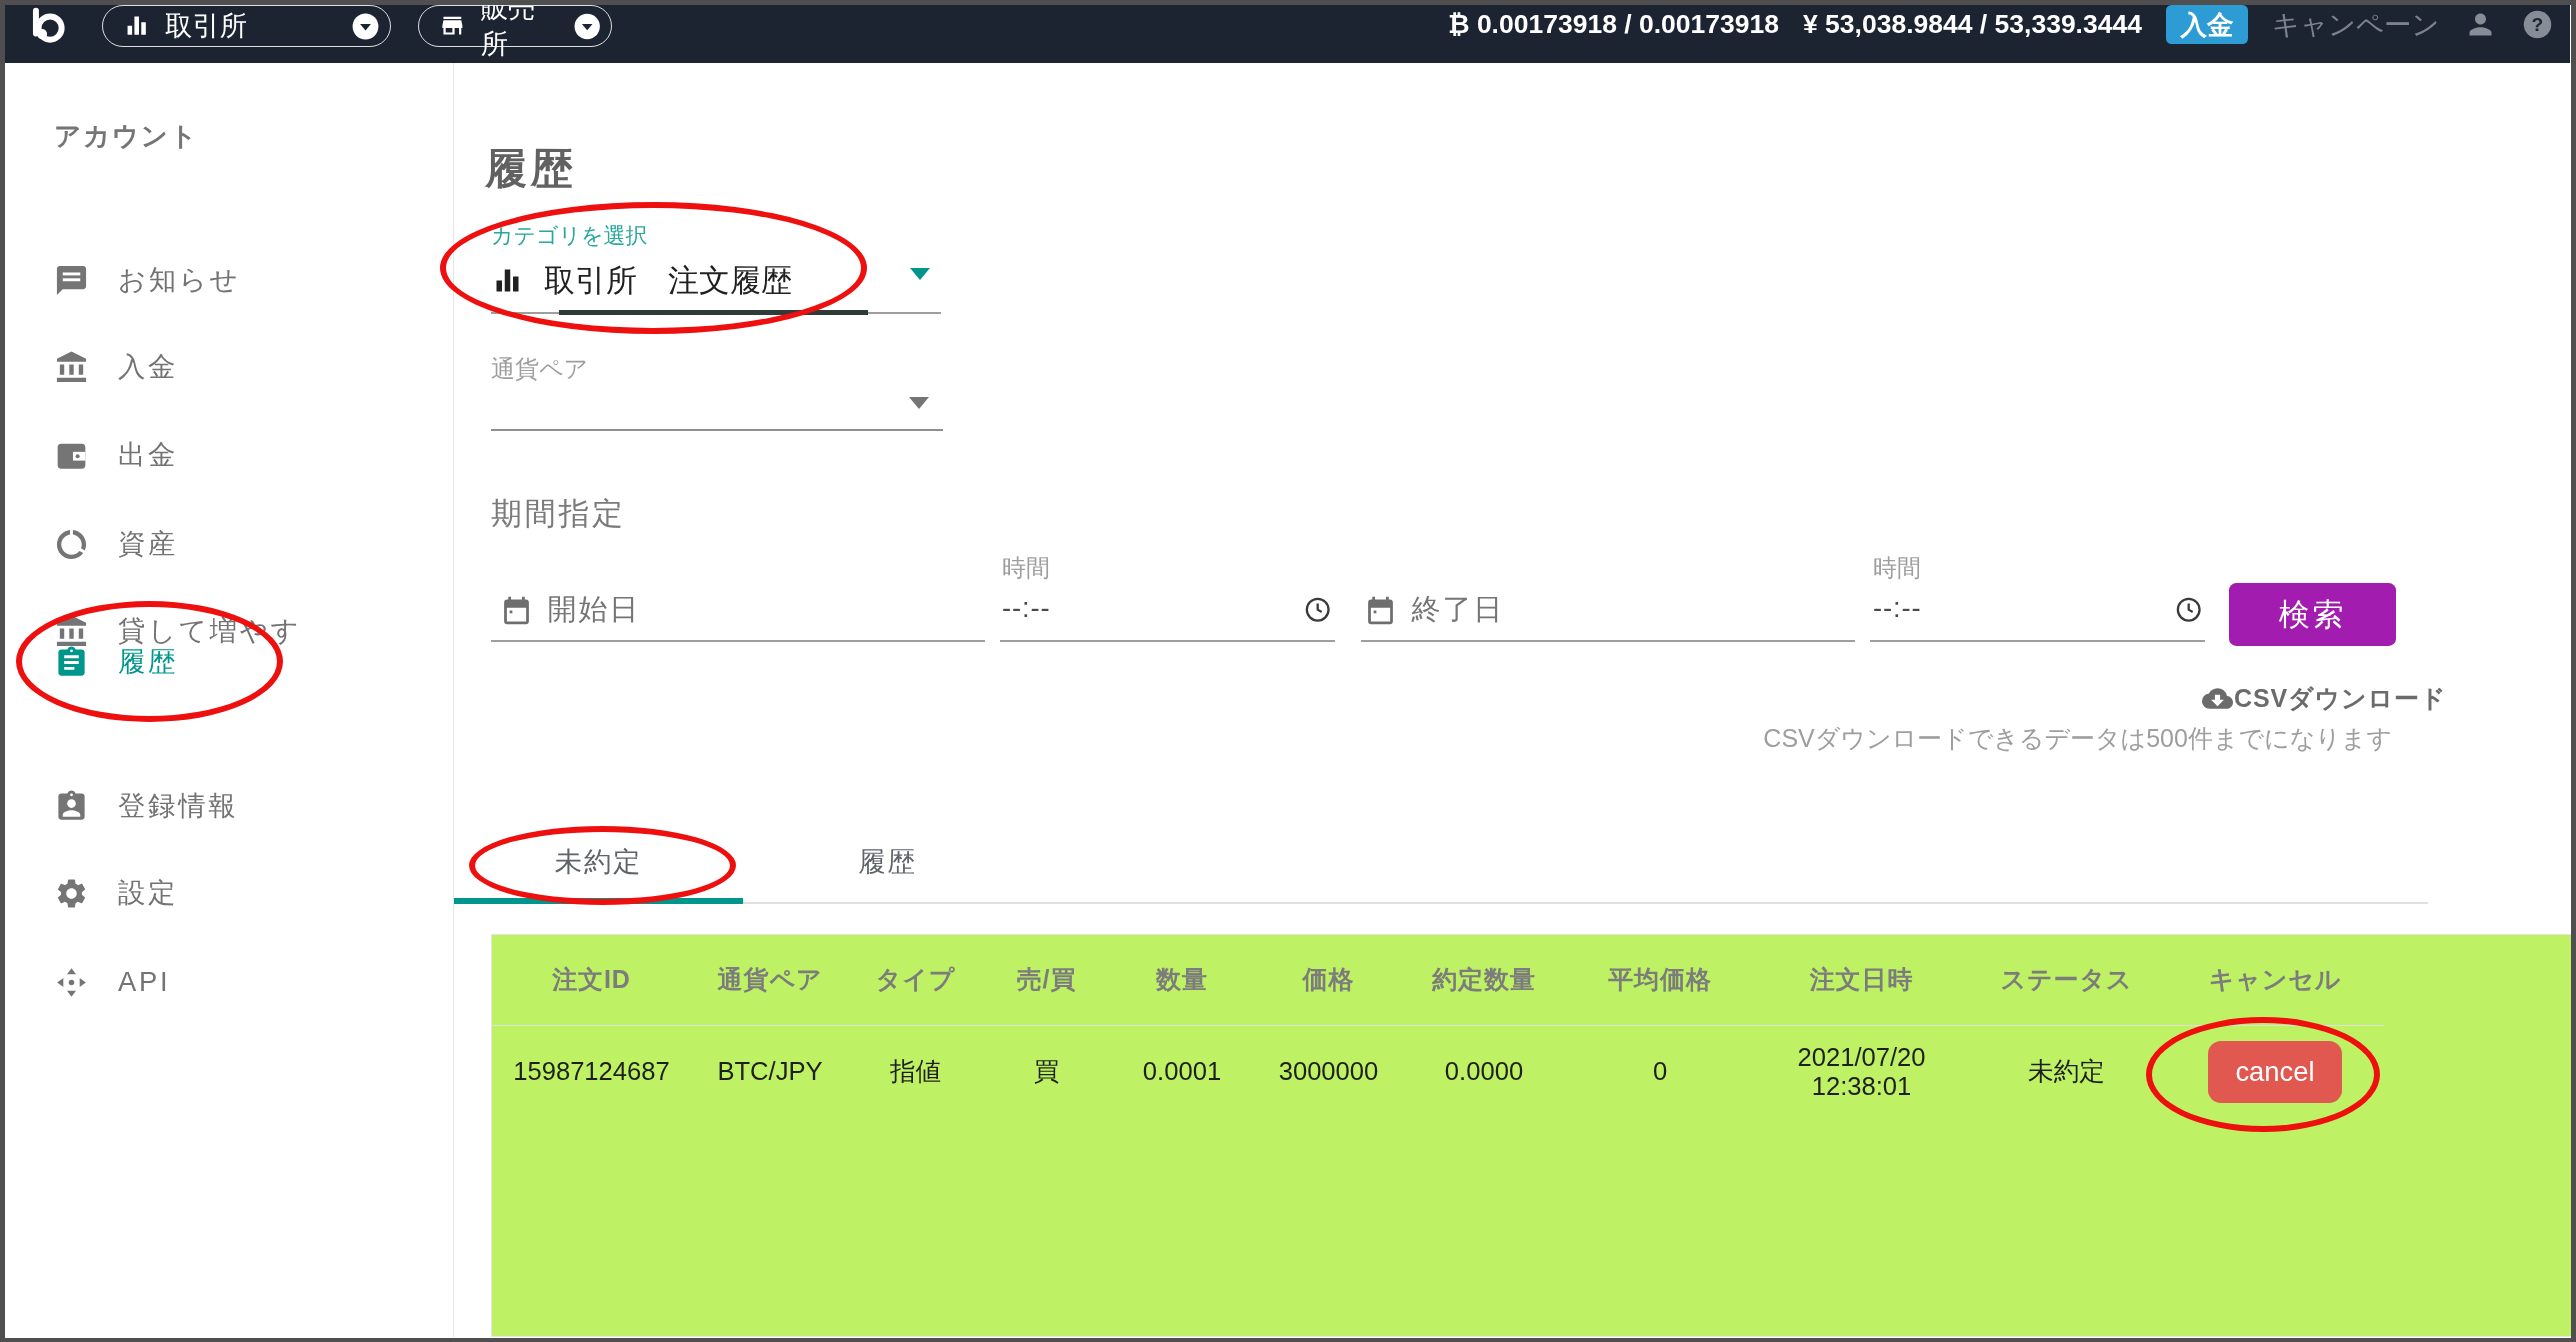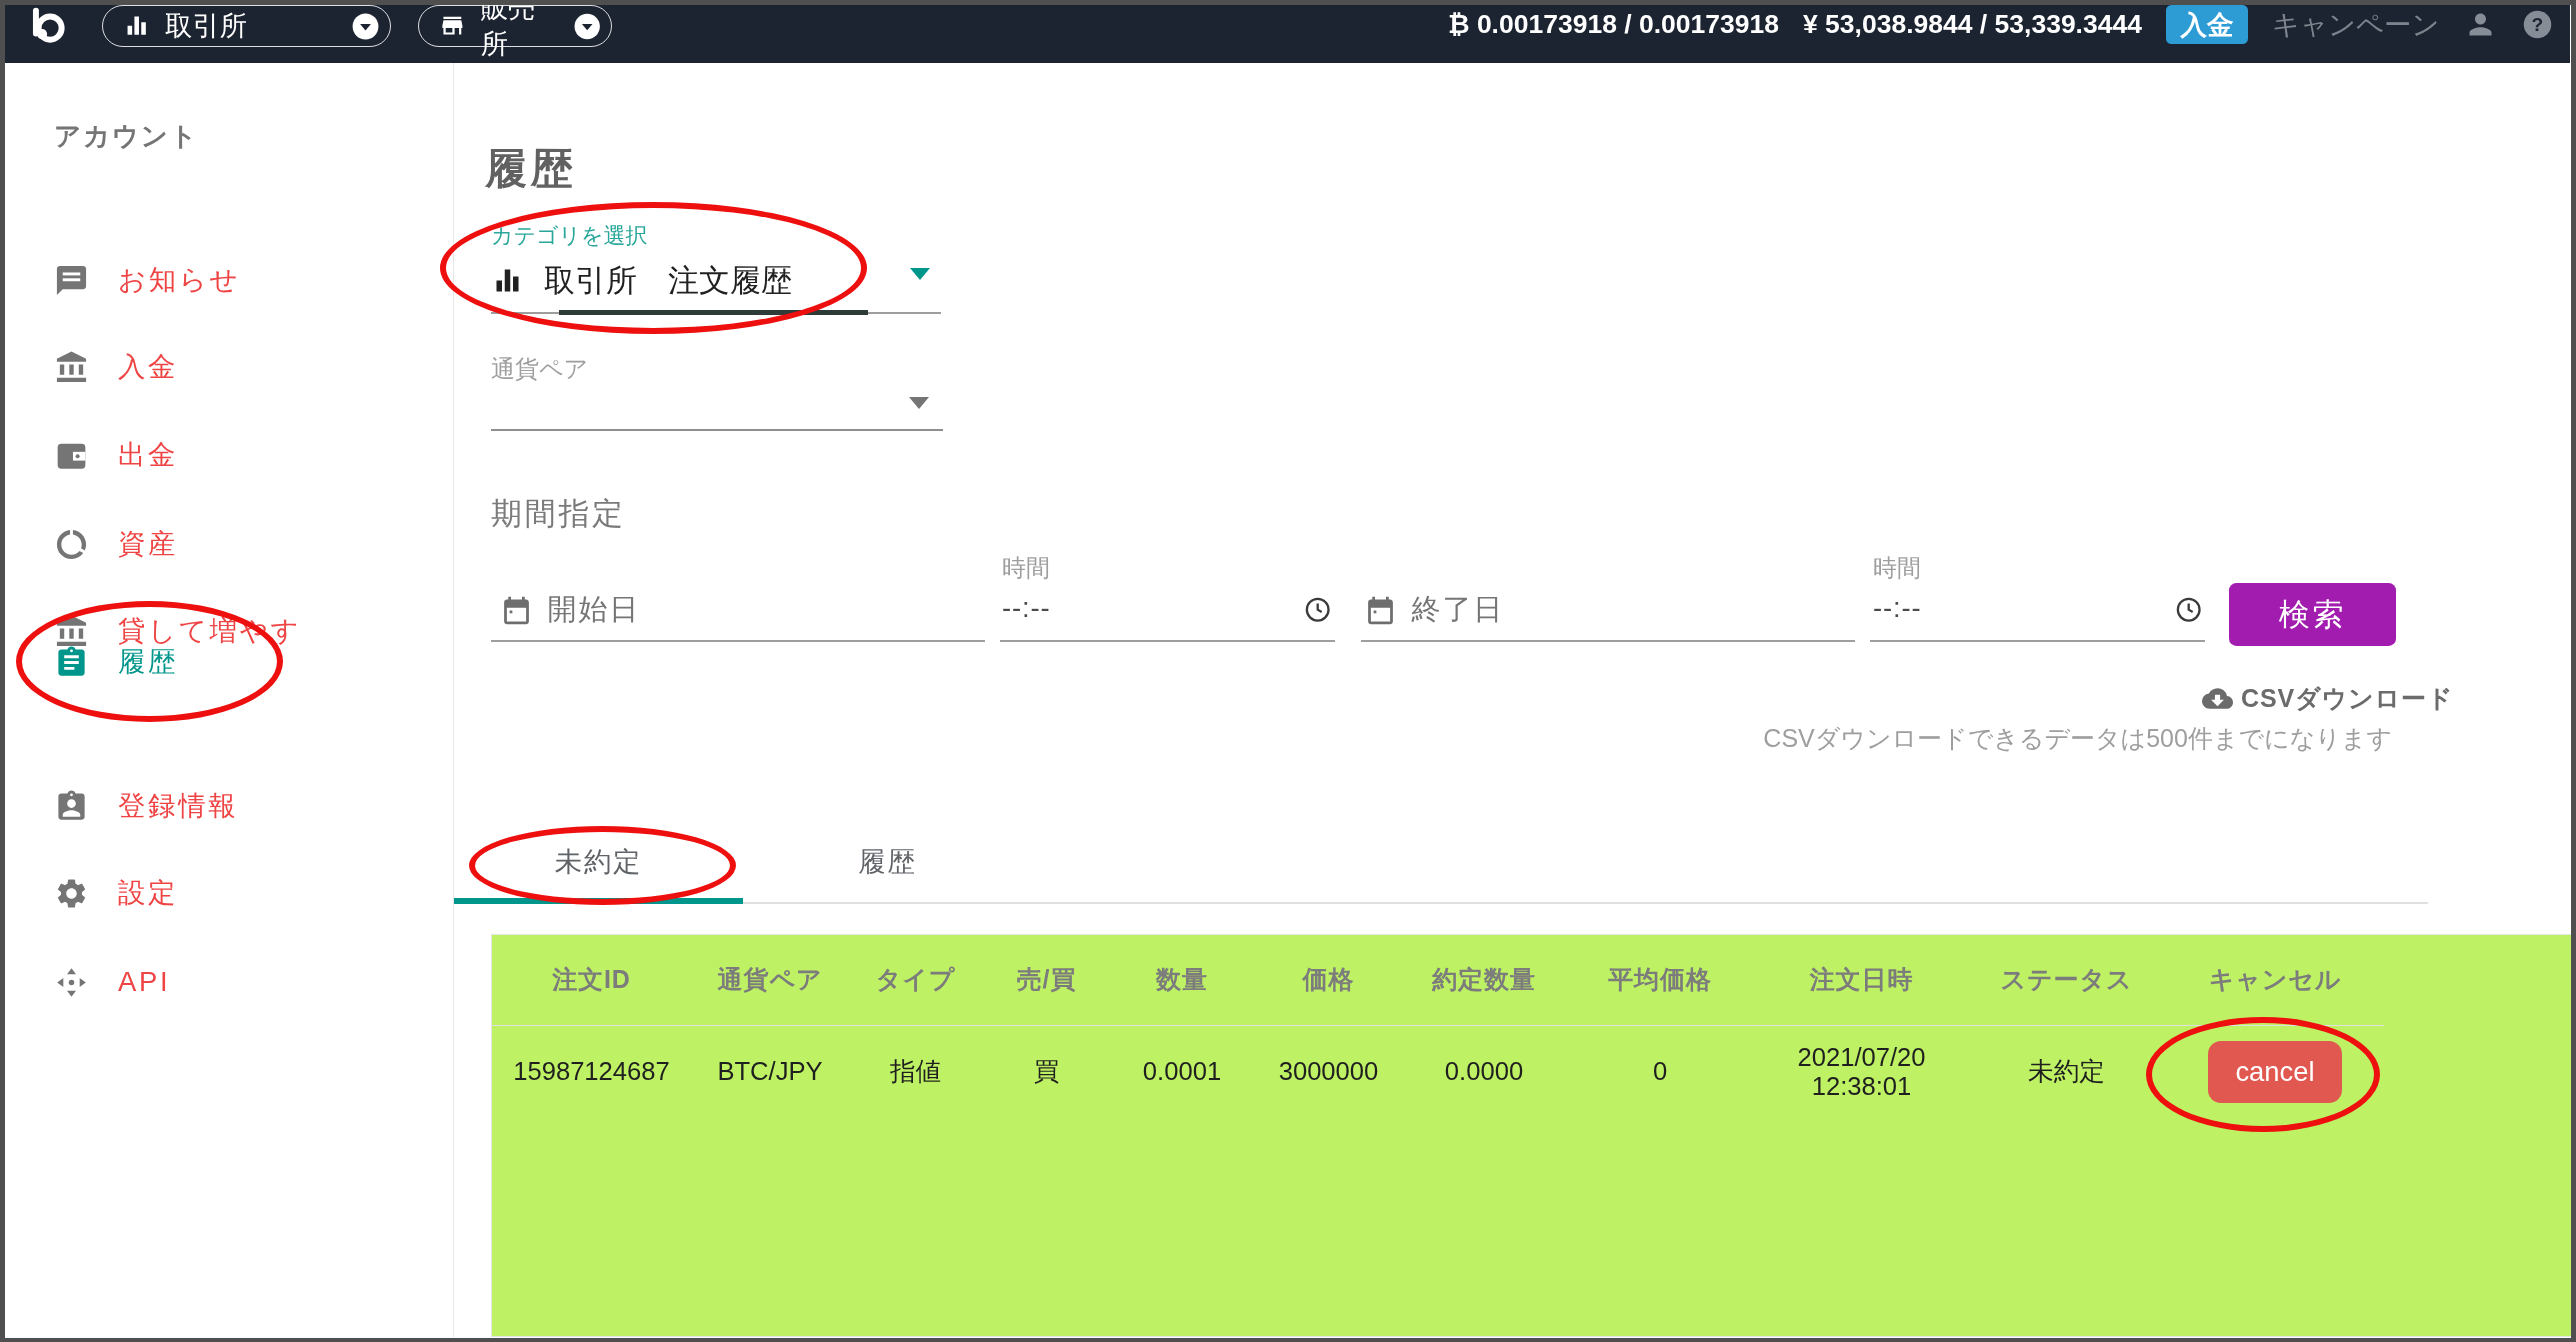--- a/index.html
+++ b/index.html
@@ -24,21 +24,21 @@
   .deposit-btn{width:82px;height:39px;background:#2e9cd4;color:#fff;border:none;border-radius:5.5px;
                font-size:26.5px;font-weight:700;font-family:inherit;cursor:pointer;}
   .campaign{color:#7d838c;font-size:27.4px;cursor:pointer;}
   .nav-ic{width:33px;height:33px;cursor:pointer;}
   
   .sidebar{position:absolute;left:0;top:58px;width:449px;height:1274px;background:#fff;
            border-right:1.8px solid #e6e6e6;}
   .side-head{position:absolute;left:49px;top:113px;font-size:26.5px;font-weight:700;color:#757575;letter-spacing:1.8px;}
   .side-item{position:absolute;left:0;width:430px;height:40px;display:flex;align-items:center;cursor:pointer;}
   .side-item .ic{width:35px;height:35px;margin-left:49px;flex:none;}
-  .side-item .lbl{margin-left:29px;font-size:27.4px;color:#ef4444;letter-spacing:2.7px;}
+  .side-item .lbl{margin-left:29px;font-size:27.4px;color:#737373;letter-spacing:2.7px;}
   .side-item.active .lbl{color:#00968b;}
   
   .page-title{position:absolute;left:480px;top:108px;font-size:42px;font-weight:700;color:#616161;letter-spacing:3.7px;}
   .cat-label{position:absolute;left:486px;top:216px;font-size:22px;color:#2aa79b;}
   .select-row{position:absolute;left:486px;top:249px;width:454px;height:53px;display:flex;align-items:center;cursor:pointer;}
   .select-row .ic{width:33px;height:33px;flex:none;}
   .select-row .val{margin-left:20px;font-size:31px;color:#212121;}
   .caret{width:0;height:0;border-left:10px solid transparent;border-right:10px solid transparent;}
   .caret.teal{border-top:12px solid #00968b;position:absolute;left:905px;top:263px;}
   .caret.gray{border-top:12px solid #757575;position:absolute;left:904px;top:392px;}
@@ -49,21 +49,21 @@
   .period-head{position:absolute;left:486px;top:488px;font-size:31px;color:#7a7a7a;letter-spacing:2.7px;}
   .date-field{position:absolute;top:585px;display:flex;align-items:center;cursor:text;}
   .date-field .ic{width:33px;height:33px;}
   .date-field .ph{margin-left:14.6px;font-size:29px;color:#757575;letter-spacing:1.8px;}
   .time-label{position:absolute;top:547px;font-size:24px;color:#9e9e9e;}
   .time-field{position:absolute;top:587px;display:flex;align-items:center;cursor:text;}
   .time-field .tv{font-size:27.4px;color:#4a4a4a;letter-spacing:0.9px;}
   .clock{width:27.4px;height:27.4px;position:absolute;}
   .search-btn{position:absolute;left:2224px;top:578px;width:167px;height:63px;background:#a21caf;
               color:#fff;border:none;border-radius:7.3px;font-size:31px;font-family:inherit;cursor:pointer;letter-spacing:2.7px;}
-  .csv-link{position:absolute;left:2197px;top:677px;display:flex;align-items:center;gap:8px;cursor:pointer;}
+  .csv-link{position:absolute;left:2197px;top:677px;display:flex;align-items:center;gap:1px;cursor:pointer;}
   .csv-link span{font-size:25px;font-weight:700;color:#6b6b6b;letter-spacing:0.9px;}
   .csv-note{position:absolute;left:1555px;top:717px;width:832px;text-align:right;font-size:25px;color:#9e9e9e;}
   
   .tab{position:absolute;top:818px;width:289px;height:77px;display:flex;align-items:center;justify-content:center;
        font-size:27.4px;color:#5f6368;cursor:pointer;letter-spacing:1.8px;}
   .tab-underline{position:absolute;left:449px;top:897px;width:1974px;height:1.8px;background:#e0e0e0;}
   .tab-indicator{position:absolute;left:449px;top:893px;width:289px;height:6.4px;background:#00968b;}
   
   .table-card{position:absolute;left:486px;top:929px;width:2236px;height:403px;border:1.8px solid #e4e4e4;background:#bef264;}
   table{border-collapse:collapse;table-layout:fixed;width:1892px;}

